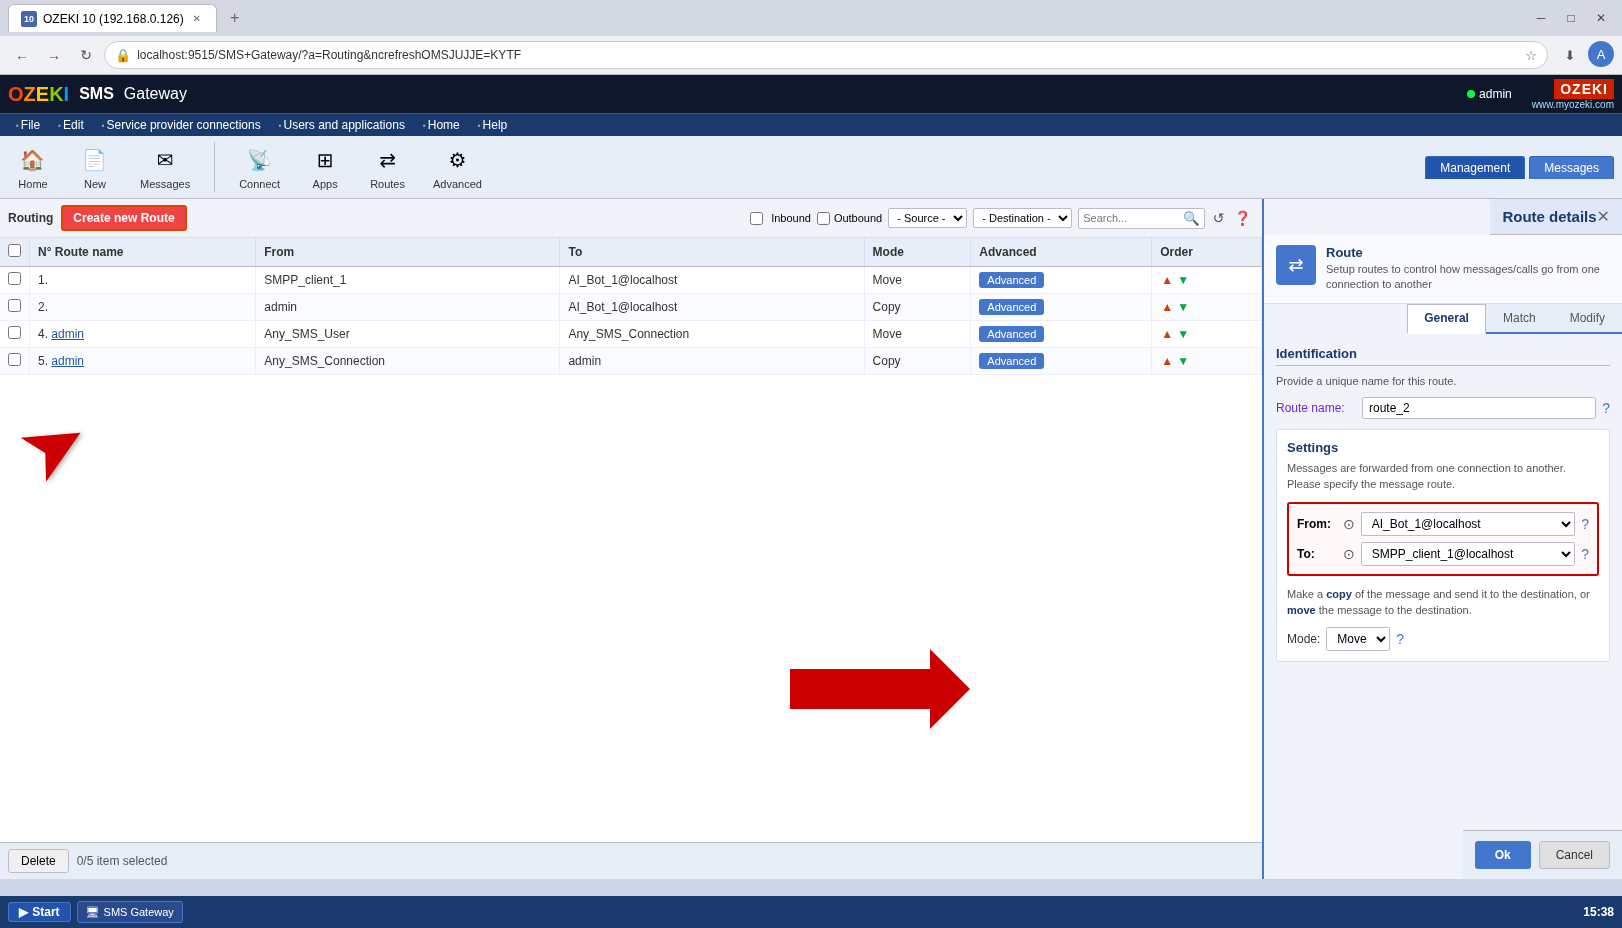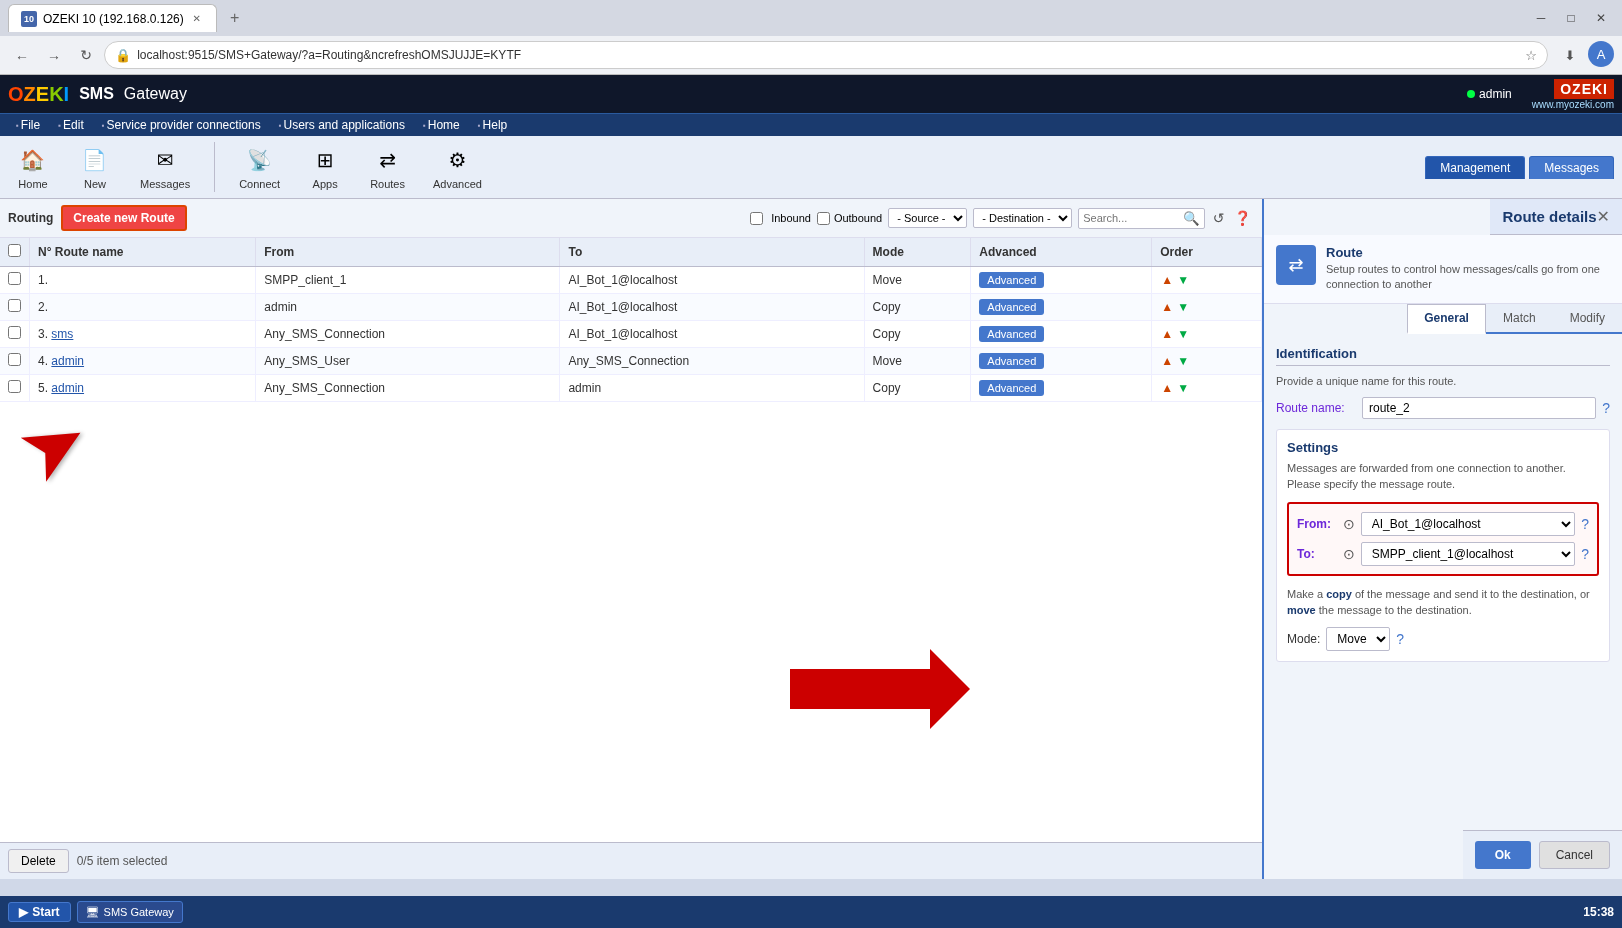--- a/index.html
+++ b/index.html
@@ -108,21 +108,21 @@
     .form-input { flex: 1; border: 1px solid #bbc; border-radius: 2px; padding: 3px 6px; font-size: 12px; background: white; }
     .help-icon { color: #4477cc; font-size: 14px; cursor: pointer; }
 
     .settings-section { background: white; border: 1px solid #dde; border-radius: 3px; padding: 10px; margin-top: 10px; }
     .settings-title { font-size: 13px; font-weight: bold; color: #1a3a6e; margin-bottom: 6px; }
     .settings-desc { font-size: 11px; color: #555; margin-bottom: 10px; line-height: 1.4; }
 
     .from-to-box { border: 2px solid #cc0000; border-radius: 3px; padding: 8px; margin-bottom: 10px; background: #fff8f8; }
     .from-to-row { display: flex; align-items: center; gap: 6px; margin-bottom: 6px; }
     .from-to-row:last-child { margin-bottom: 0; }
-    .from-to-label { font-size: 12px; font-weight: bold; color: #6d28d9; min-width: 40px; }
+    .from-to-label { font-size: 12px; font-weight: bold; color: #000000; min-width: 40px; }
     .conn-icon { font-size: 14px; color: #555; }
     .from-to-select { flex: 1; border: 1px solid #bbc; border-radius: 2px; padding: 3px 6px; font-size: 12px; background: white; }
 
     .copy-move-text { font-size: 11px; color: #555; margin-bottom: 8px; line-height: 1.5; }
     .copy-move-text strong { color: #1a3a6e; }
     .mode-row { display: flex; align-items: center; gap: 6px; }
     .mode-label { font-size: 12px; color: #333; }
     .mode-select { border: 1px solid #bbc; border-radius: 2px; padding: 3px 6px; font-size: 12px; background: white; }
 
     .action-buttons { display: flex; justify-content: flex-end; gap: 8px; padding: 10px 12px; background: #e8eef8; border-top: 1px solid #bbc; }
@@ -310,37 +310,20 @@
       <td>
         <div class="order-arrows">
           <button class="order-arrow" style="color:#cc4400;">▲</button>
           <button class="order-arrow" style="color:#00aa44;">▼</button>
         </div>
       </td>
     </tr>
               <tr>
       <td><input type="checkbox" style=""></td>
       <td>
-        <span>3.</span>
-        <a class="row-link">sms</a>
-      </td>
-      <td>Any_SMS_Connection</td>
-      <td>AI_Bot_1@localhost</td>
-      <td>Copy</td>
-      <td><button class="advanced-btn">Advanced</button></td>
-      <td>
-        <div class="order-arrows">
-          <button class="order-arrow" style="color:#cc4400;">▲</button>
-          <button class="order-arrow" style="color:#00aa44;">▼</button>
-        </div>
-      </td>
-    </tr>
-              <tr>
-      <td><input type="checkbox" style=""></td>
-      <td>
         <span>4.</span>
         <a class="row-link">admin</a>
       </td>
       <td>Any_SMS_User</td>
       <td>Any_SMS_Connection</td>
       <td>Move</td>
       <td><button class="advanced-btn">Advanced</button></td>
       <td>
         <div class="order-arrows">
           <button class="order-arrow" style="color:#cc4400;">▲</button>

